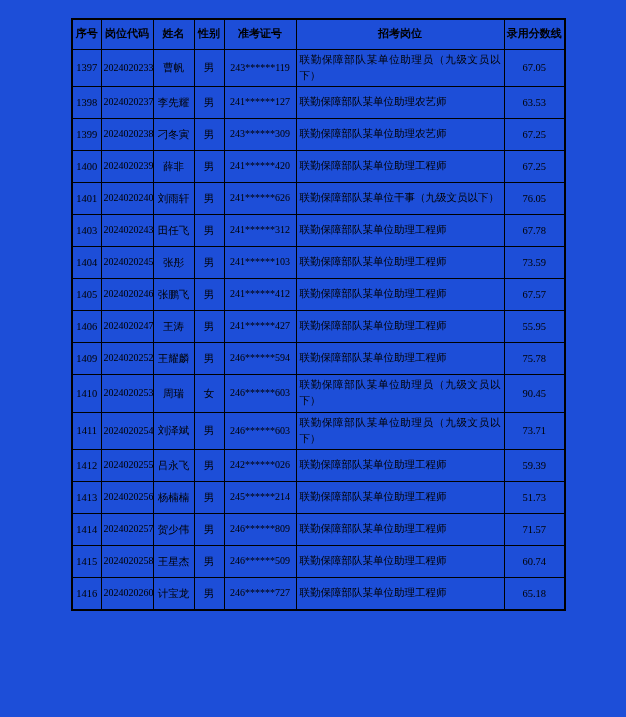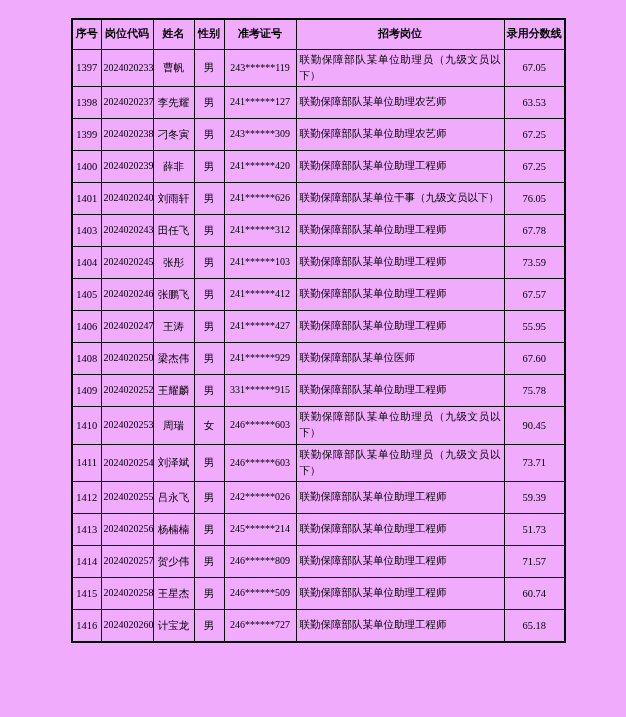--- a/index.html
+++ b/index.html
@@ -4,21 +4,21 @@
 <style>
   html, body {
     margin: 0;
     padding: 0;
     background: #ffffff;
   }
   .page {
     position: relative;
     width: 626px;
     height: 717px;
-    background: #f0abfc;
+    background: #1d4ed8;
     overflow: hidden;
     font-family: "Liberation Serif", "DejaVu Serif", serif;
     color: #000000;
   }
   table.score-table {
     position: absolute;
     left: 71px;
     top: 18px;
     border-collapse: collapse;
     table-layout: fixed;
@@ -163,34 +163,25 @@
         <tr>
           <td class="c0">1406</td>
           <td class="c1">2024020247</td>
           <td class="c2">王涛</td>
           <td class="c3">男</td>
           <td class="c4">241******427</td>
           <td class="c5">联勤保障部队某单位助理工程师</td>
           <td class="c6">55.95</td>
         </tr>
         <tr>
-          <td class="c0">1408</td>
-          <td class="c1">2024020250</td>
-          <td class="c2">梁杰伟</td>
-          <td class="c3">男</td>
-          <td class="c4">241******929</td>
-          <td class="c5">联勤保障部队某单位医师</td>
-          <td class="c6">67.60</td>
-        </tr>
-        <tr>
           <td class="c0">1409</td>
           <td class="c1">2024020252</td>
           <td class="c2">王耀麟</td>
           <td class="c3">男</td>
-          <td class="c4">331******915</td>
+          <td class="c4">246******594</td>
           <td class="c5">联勤保障部队某单位助理工程师</td>
           <td class="c6">75.78</td>
         </tr>
         <tr>
           <td class="c0">1410</td>
           <td class="c1">2024020253</td>
           <td class="c2">周瑞</td>
           <td class="c3">女</td>
           <td class="c4">246******603</td>
           <td class="c5">联勤保障部队某单位助理员（九级文员以下）</td>

